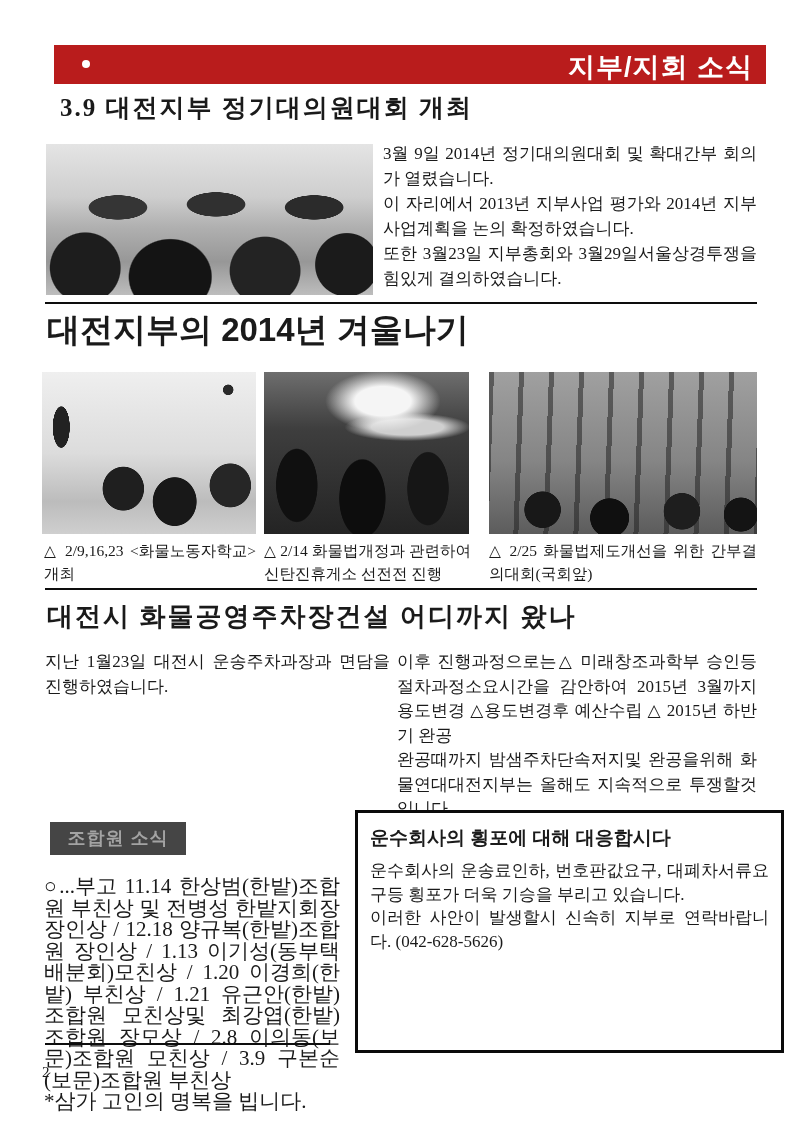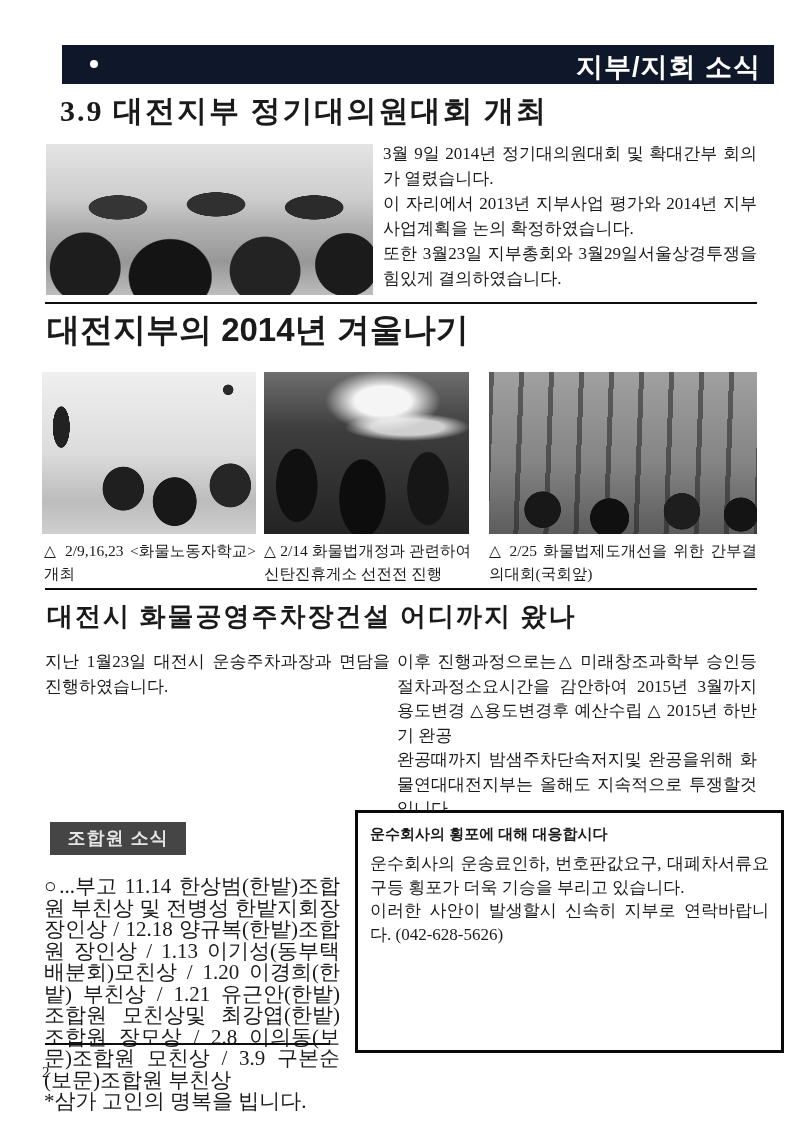--- a/index.html
+++ b/index.html
@@ -2,28 +2,28 @@
 <html><head>
 <meta charset="utf-8">
 <style>
   html,body{margin:0;padding:0;background:#fff;}
   body{width:794px;height:1123px;position:relative;overflow:hidden;
        font-family:"Liberation Serif","DejaVu Serif",serif;color:#1a1a1a;
        -webkit-font-smoothing:none;}
   .abs{position:absolute;}
 
   
-  .header-bar{left:62px;top:45px;width:712px;height:39px;background:#0f172a;}
+  .header-bar{left:54px;top:45px;width:712px;height:39px;background:#b91c1c;}
   .bullet-dot{left:28px;top:15px;width:8px;height:8px;border-radius:50%;background:#fff;}
   .header-title{right:13px;top:4px;color:#fff;font-family:"Liberation Sans","DejaVu Sans",sans-serif;
                 font-weight:bold;font-size:27px;letter-spacing:1px;}
 
   
   .h-serif{font-weight:bold;letter-spacing:2px;white-space:nowrap;}
-  .headline1{left:60px;top:91px;font-size:30px;text-align:right;}
+  .headline1{left:60px;top:91px;font-size:25px;text-align:right;}
   .photo1{left:46px;top:144px;width:327px;height:151px;}
   .article1-text{left:383px;top:141px;width:374px;font-size:17px;line-height:25px;text-align:justify;}
   .article1-text p{margin:0;}
 
   .rule{background:#0d0d0d;height:2px;}
   .rule1{left:45px;top:302px;width:712px;}
   .headline2{left:47px;top:308px;font-family:"Liberation Sans","DejaVu Sans",sans-serif;
              font-weight:800;font-size:33px;letter-spacing:0;white-space:nowrap;}
 
   
@@ -39,31 +39,31 @@
 
   
   .headline3{left:47px;top:599px;font-size:26px;}
   .col{top:609px;font-size:17px;line-height:24.5px;text-align:justify;margin-top:41px;}
   .col p{margin:0;}
   .col-left{left:45px;width:345px;}
   .col-right{left:397px;width:360px;}
 
   
   .member-label{left:50px;top:822px;width:136px;height:33px;background:#454545;
-                color:#e5e5e5;font-family:"Liberation Sans","DejaVu Sans",sans-serif;
+                color:#a3a3a3;font-family:"Liberation Sans","DejaVu Sans",sans-serif;
                 font-weight:bold;font-size:18px;text-align:center;line-height:33px;letter-spacing:1px;}
   .member-body{left:44px;top:876px;width:296px;font-size:21px;line-height:21.5px;text-align:justify;}
   .member-body p{margin:0;}
   .rule3{left:45px;top:1043px;width:285px;}
 
   
   .notice-box{left:355px;top:810px;width:399px;height:237px;border:3px solid #0a0a0a;
               background:#fff;padding:0 12px;box-sizing:content-box;}
   .notice-title{margin:12px 0 8px 0;font-family:"Liberation Sans","DejaVu Sans",sans-serif;
-                font-weight:800;font-size:15px;white-space:nowrap;letter-spacing:0;}
+                font-weight:800;font-size:19px;white-space:nowrap;letter-spacing:0;}
   .notice-body{font-size:17px;line-height:23.5px;text-align:justify;}
   .notice-body p{margin:0;}
 
   .page-num{left:42px;top:1064px;font-size:15px;}
 
   
   .ph-meeting{background:
     radial-gradient(ellipse 58px 58px at 12% 82%, #1d1d1d 0 60%, rgba(0,0,0,0) 62%),
     radial-gradient(ellipse 68px 62px at 38% 88%, #141414 0 60%, rgba(0,0,0,0) 62%),
     radial-gradient(ellipse 58px 56px at 67% 84%, #232323 0 60%, rgba(0,0,0,0) 62%),

